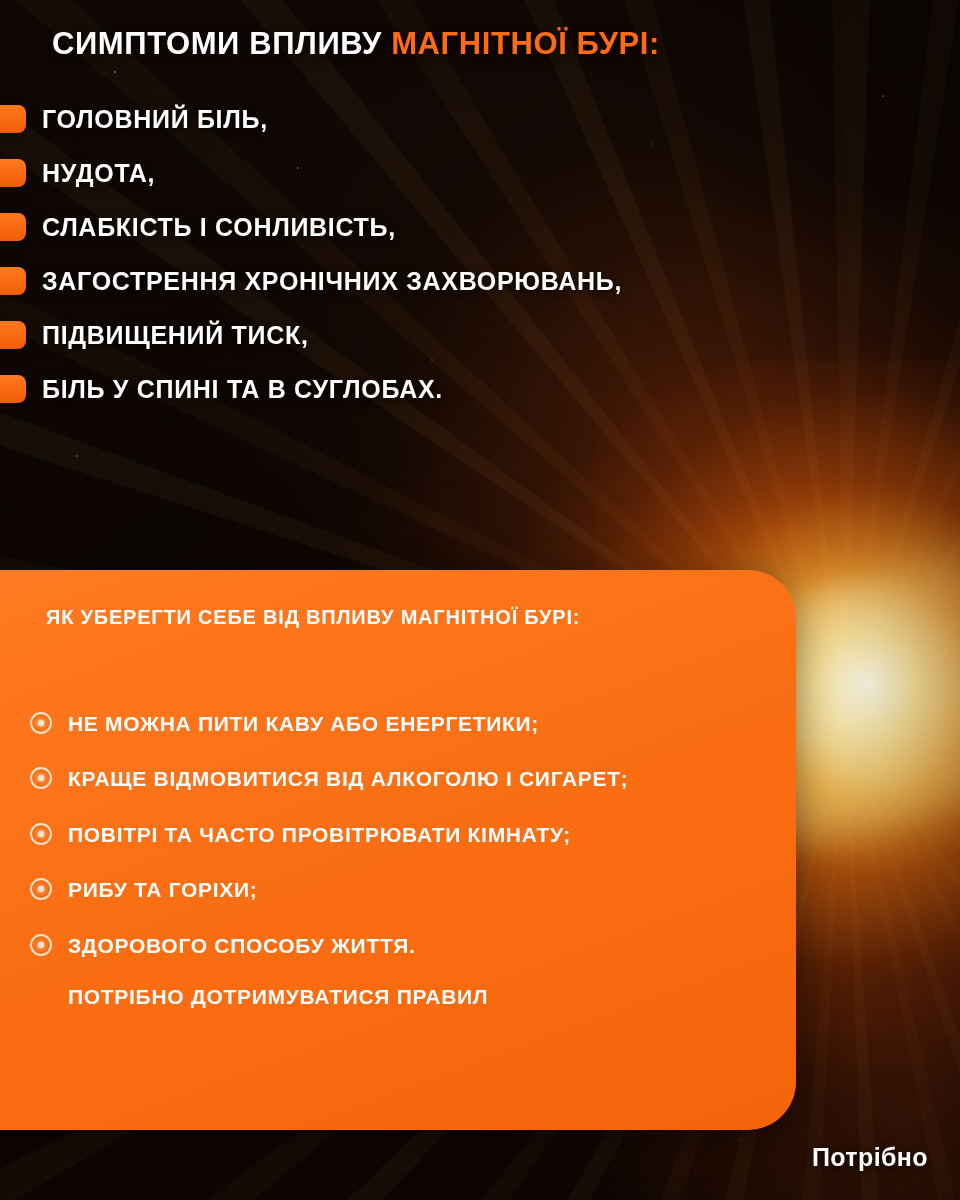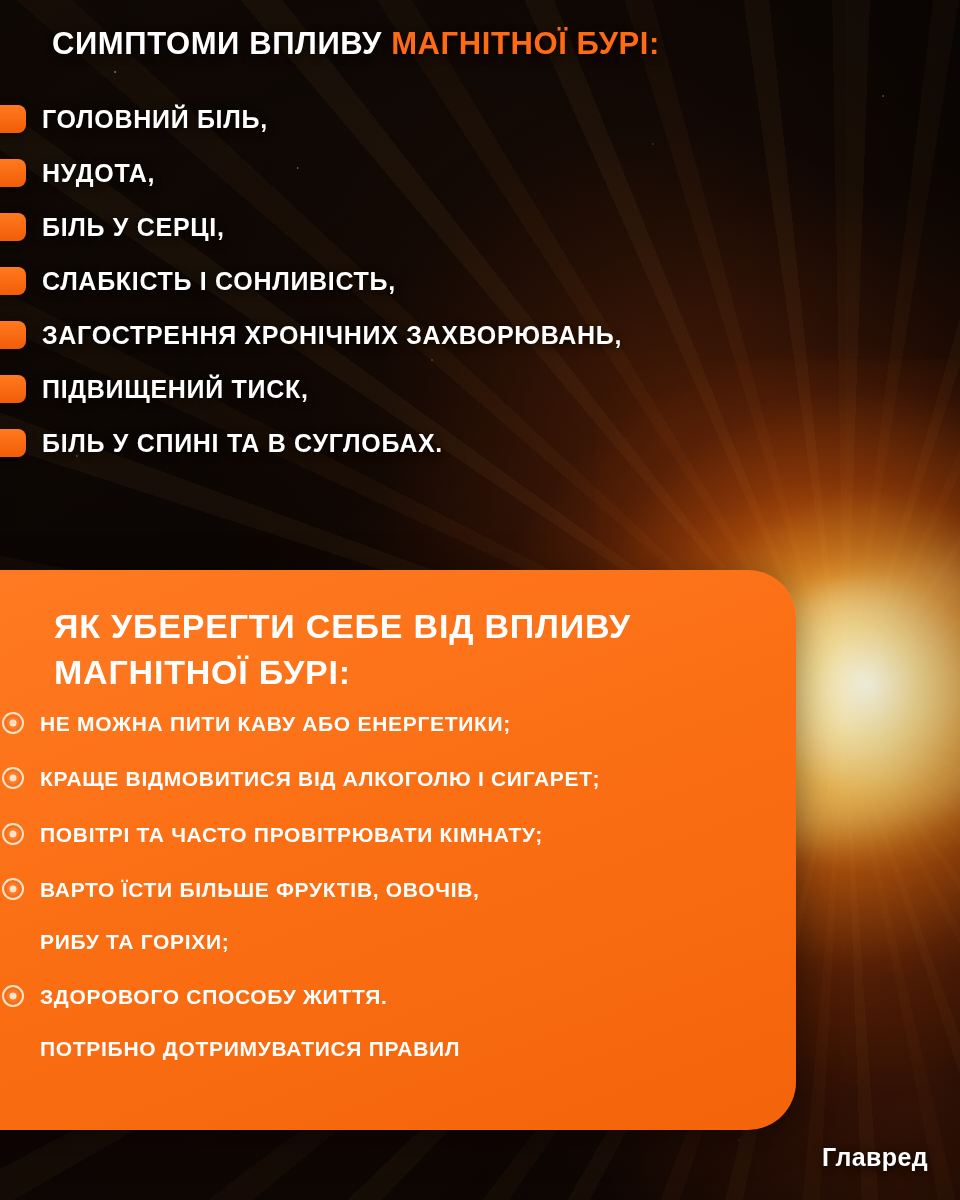--- a/index.html
+++ b/index.html
@@ -125,39 +125,40 @@
   .advice-panel {
     position:absolute;
     left:-16px; top:570px;
     width:812px; height:560px;
     background:linear-gradient(160deg,#ff7a22 0%, #fb6f14 45%, #f4640a 100%);
     border-radius:0 48px 48px 0;
     box-shadow:0 8px 40px rgba(0,0,0,.45);
   }
   .advice-title {
     position:absolute;
-    left:70px; top:34px;
+    left:62px; top:34px;
     width:620px;
-    font-size:34px;
+    font-size:20px;
     font-weight:bold;
     letter-spacing:.8px;
     line-height:1.35;
     color:#ffffff;
     text-transform:uppercase;
   }
   .advice-list {
     position:absolute;
     left:16px; top:128px;
     width:780px;
   }
   .advice-item {
     position:relative;
     display:flex;
     align-items:flex-start;
     margin-bottom:4px;
+    padding-left:28px;
   }
   .ring-icon {
     flex:0 0 auto;
     width:22px; height:22px;
     border-radius:50%;
     border:2.5px solid #ffe2c8;
     background:rgba(255,255,255,0.08);
     position:relative;
     margin-top:14px;
     margin-left:2px;
@@ -216,24 +217,20 @@
       <div class="symptom-row">
         <span class="bullet-tab"></span>
         <span class="symptom-text">Головний біль,</span>
       </div>
       <div class="symptom-row">
         <span class="bullet-tab"></span>
         <span class="symptom-text">Нудота,</span>
       </div>
       <div class="symptom-row">
         <span class="bullet-tab"></span>
-        <span class="symptom-text">Біль у серці,</span>
-      </div>
-      <div class="symptom-row">
-        <span class="bullet-tab"></span>
         <span class="symptom-text">Слабкість і сонливість,</span>
       </div>
       <div class="symptom-row">
         <span class="bullet-tab"></span>
         <span class="symptom-text">Загострення хронічних захворювань,</span>
       </div>
       <div class="symptom-row">
         <span class="bullet-tab"></span>
         <span class="symptom-text">Підвищений тиск,</span>
       </div>
@@ -265,32 +262,31 @@
         <div class="advice-item">
           <span class="ring-icon"></span>
           <span class="advice-text">
             <span class="line">повітрі та часто провітрювати кімнату;</span>
           </span>
         </div>
 
         <div class="advice-item">
           <span class="ring-icon"></span>
           <span class="advice-text">
-            <span class="line">Варто їсти більше фруктів, овочів,</span>
             <span class="line">рибу та горіхи;</span>
           </span>
         </div>
 
         <div class="advice-item">
           <span class="ring-icon"></span>
           <span class="advice-text">
             <span class="line">здорового способу життя.</span>
             <span class="line">Потрібно дотримуватися правил</span>
           </span>
         </div>
 
       </div>
     </div>
 
-    <div class="logo">Главред</div>
+    <div class="logo">Потрібно</div>
 
   </div>
 </div>
 
 </body></html>

